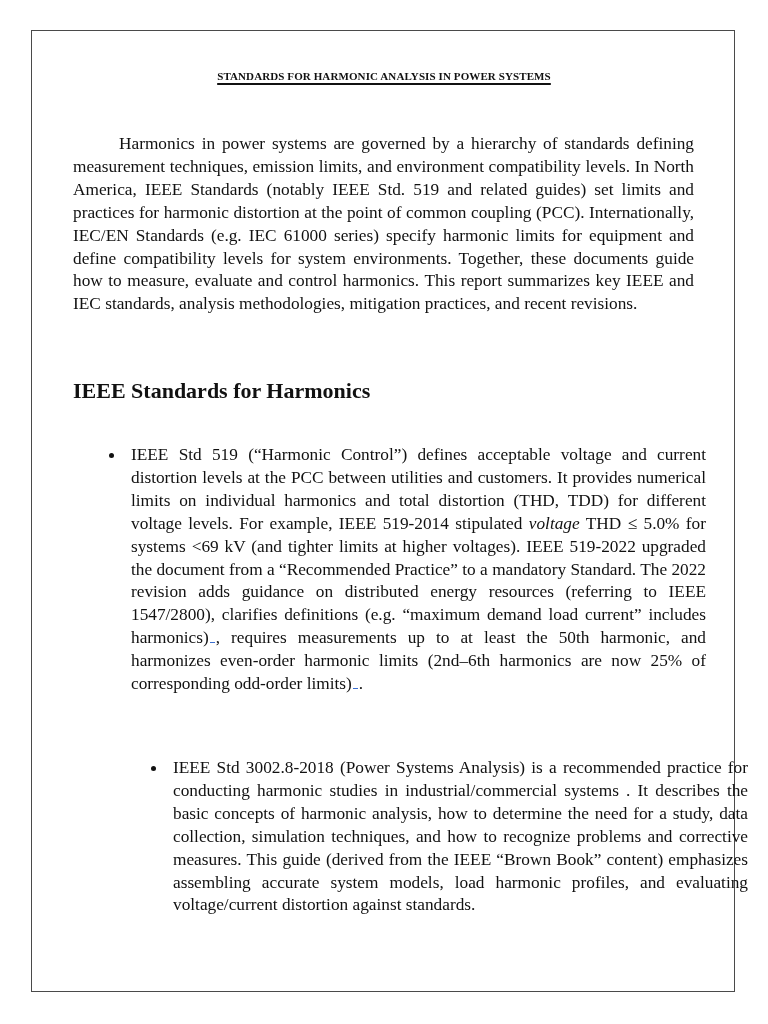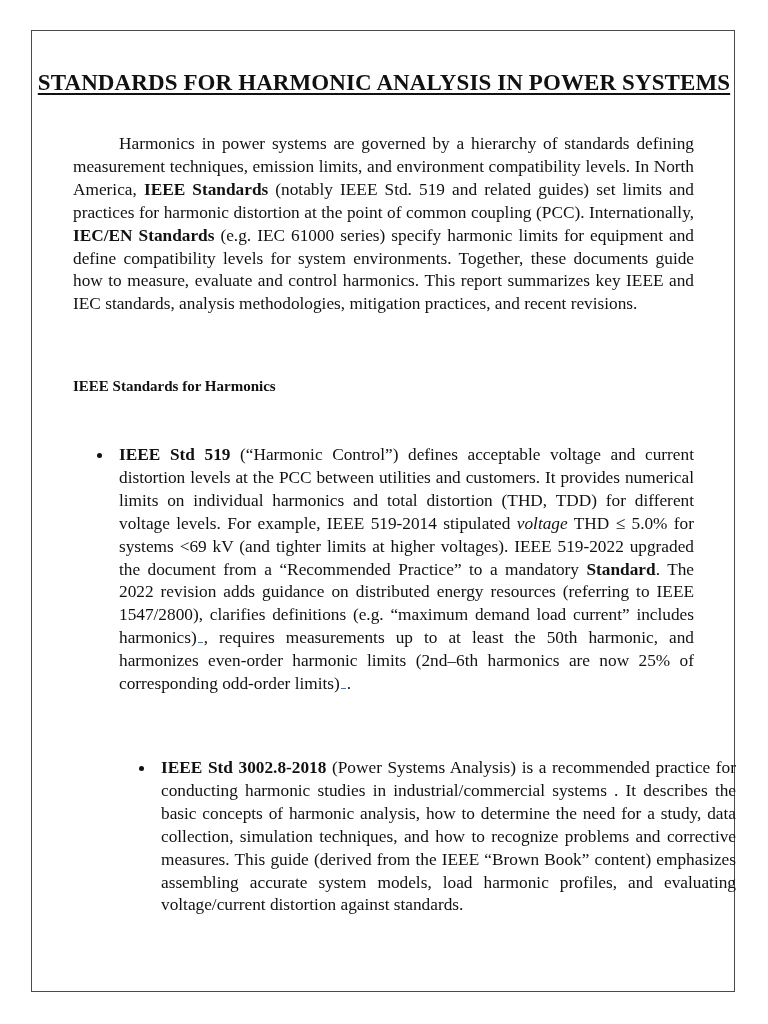--- a/index.html
+++ b/index.html
@@ -24,21 +24,21 @@
       border: 1.5px solid #4a4a4a;
       box-sizing: border-box;
     }
     .title {
       position: absolute;
       left: 0;
       right: 0;
       top: 70px;
       text-align: center;
       font-weight: bold;
-      font-size: 23px;
+      font-size: 11px;
       text-decoration: underline;
       text-decoration-thickness: 1.5px;
       text-underline-offset: 3px;
       letter-spacing: 0.1px;
       margin: 0;
     }
     .body-text {
       font-size: 17.3px;
       line-height: 22.9px;
       text-align: justify;
@@ -49,26 +49,26 @@
       left: 73px;
       width: 621px;
       top: 133px;
       text-indent: 46px;
     }
     .section-heading {
       position: absolute;
       left: 73px;
       top: 378px;
       font-weight: bold;
-      font-size: 15px;
+      font-size: 22px;
       margin: 0;
     }
     .bullet-item {
       position: absolute;
-      left: 119px;
+      left: 131px;
       width: 575px;
     }
     .bullet-item.b1 { top: 444px; }
     .bullet-item.b2 { top: 757px; margin-left: 42px; }
     .bullet-dot {
       position: absolute;
       left: -22px;
       top: 9px;
       width: 5px;
       height: 5px;
@@ -77,21 +77,21 @@
     }
     .ref-mark {
       display: inline-block;
       width: 5px;
       border-bottom: 1px solid #3b6fd0;
       height: 14px;
       vertical-align: baseline;
       margin-left: 1px;
       margin-right: 1px;
     }
-    b { font-weight: bold; }
+    b { font-weight: normal; }
     i { font-style: italic; }
   </style>
 </head>
 <body>
 
 <div class="page-frame"></div>
 
 <h1 class="title">STANDARDS FOR HARMONIC ANALYSIS IN POWER SYSTEMS</h1>
 
 <p class="body-text intro"><span>Harmonics in power systems are governed by a hierarchy of standards defining measurement techniques, emission limits, and environment compatibility levels. In North America, </span><b>IEEE Standards</b><span> (notably IEEE Std. 519 and related guides) set limits and practices for harmonic distortion at the point of common coupling (PCC). Internationally, </span><b>IEC/EN Standards</b><span> (e.g. IEC 61000 series) specify harmonic limits for equipment and define compatibility levels for system environments. Together, these documents guide how to measure, evaluate and control harmonics. This report summarizes key IEEE and IEC standards, analysis methodologies, mitigation practices, and recent revisions.</span></p>

